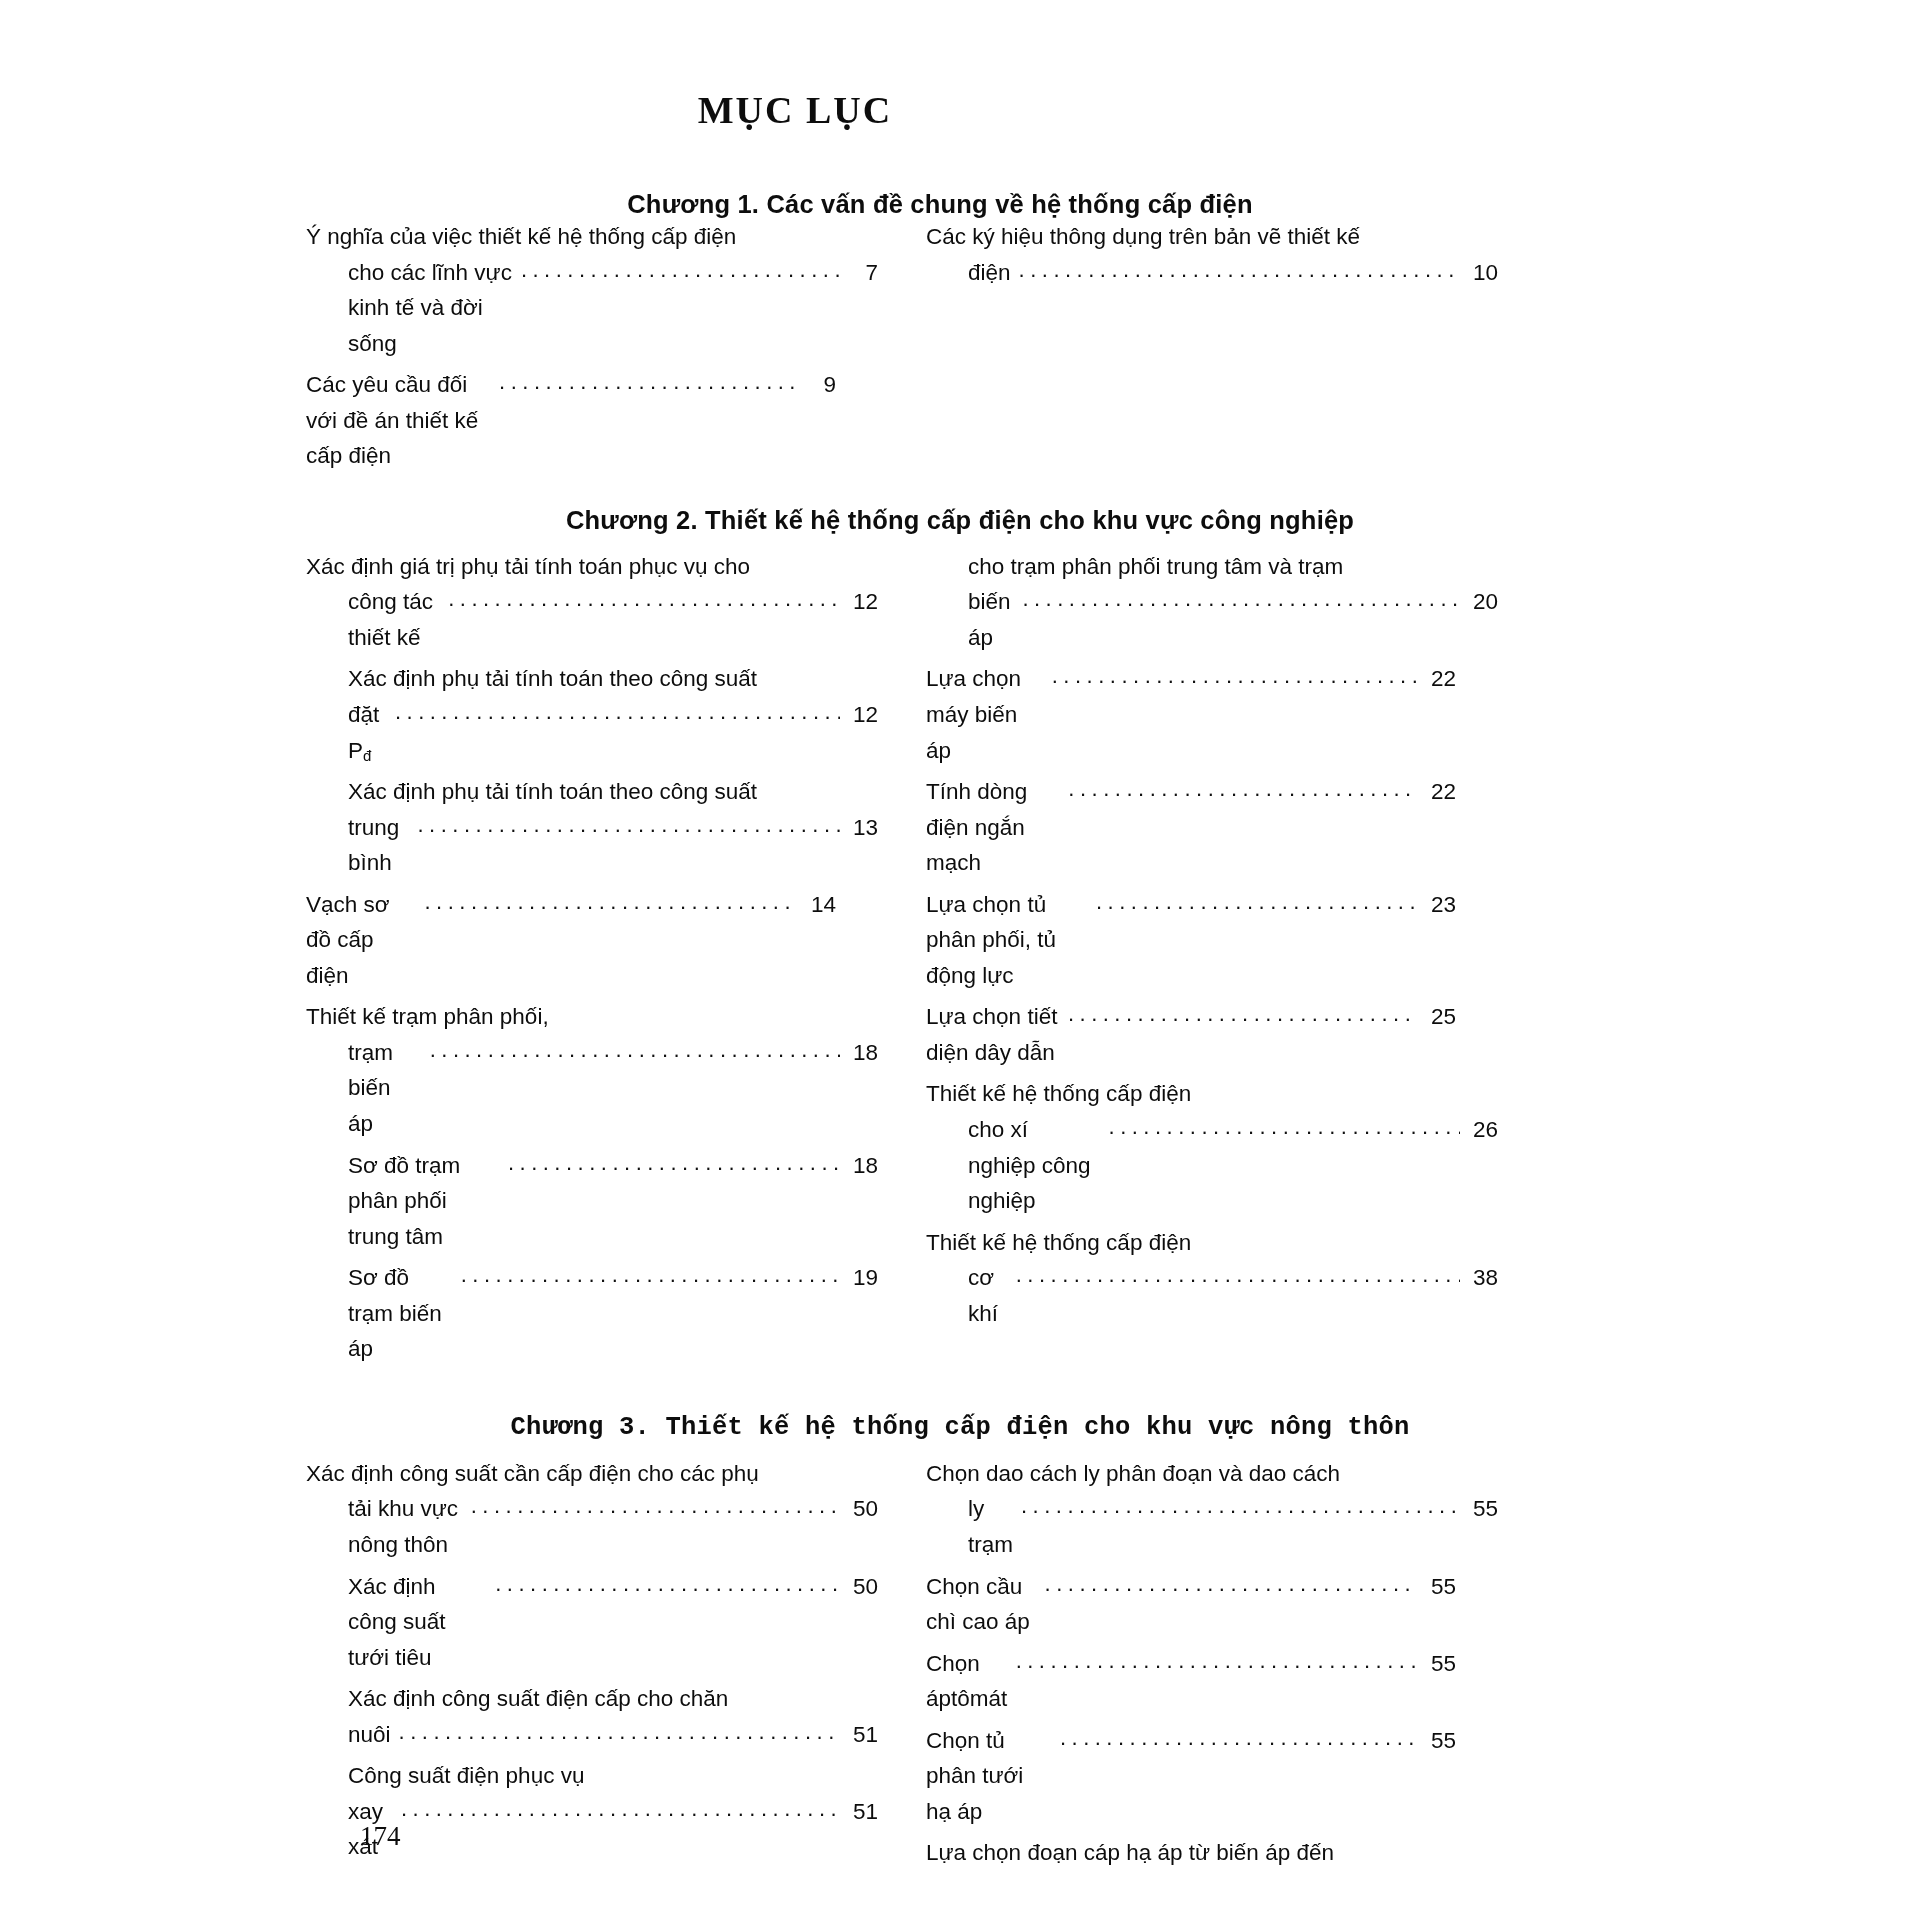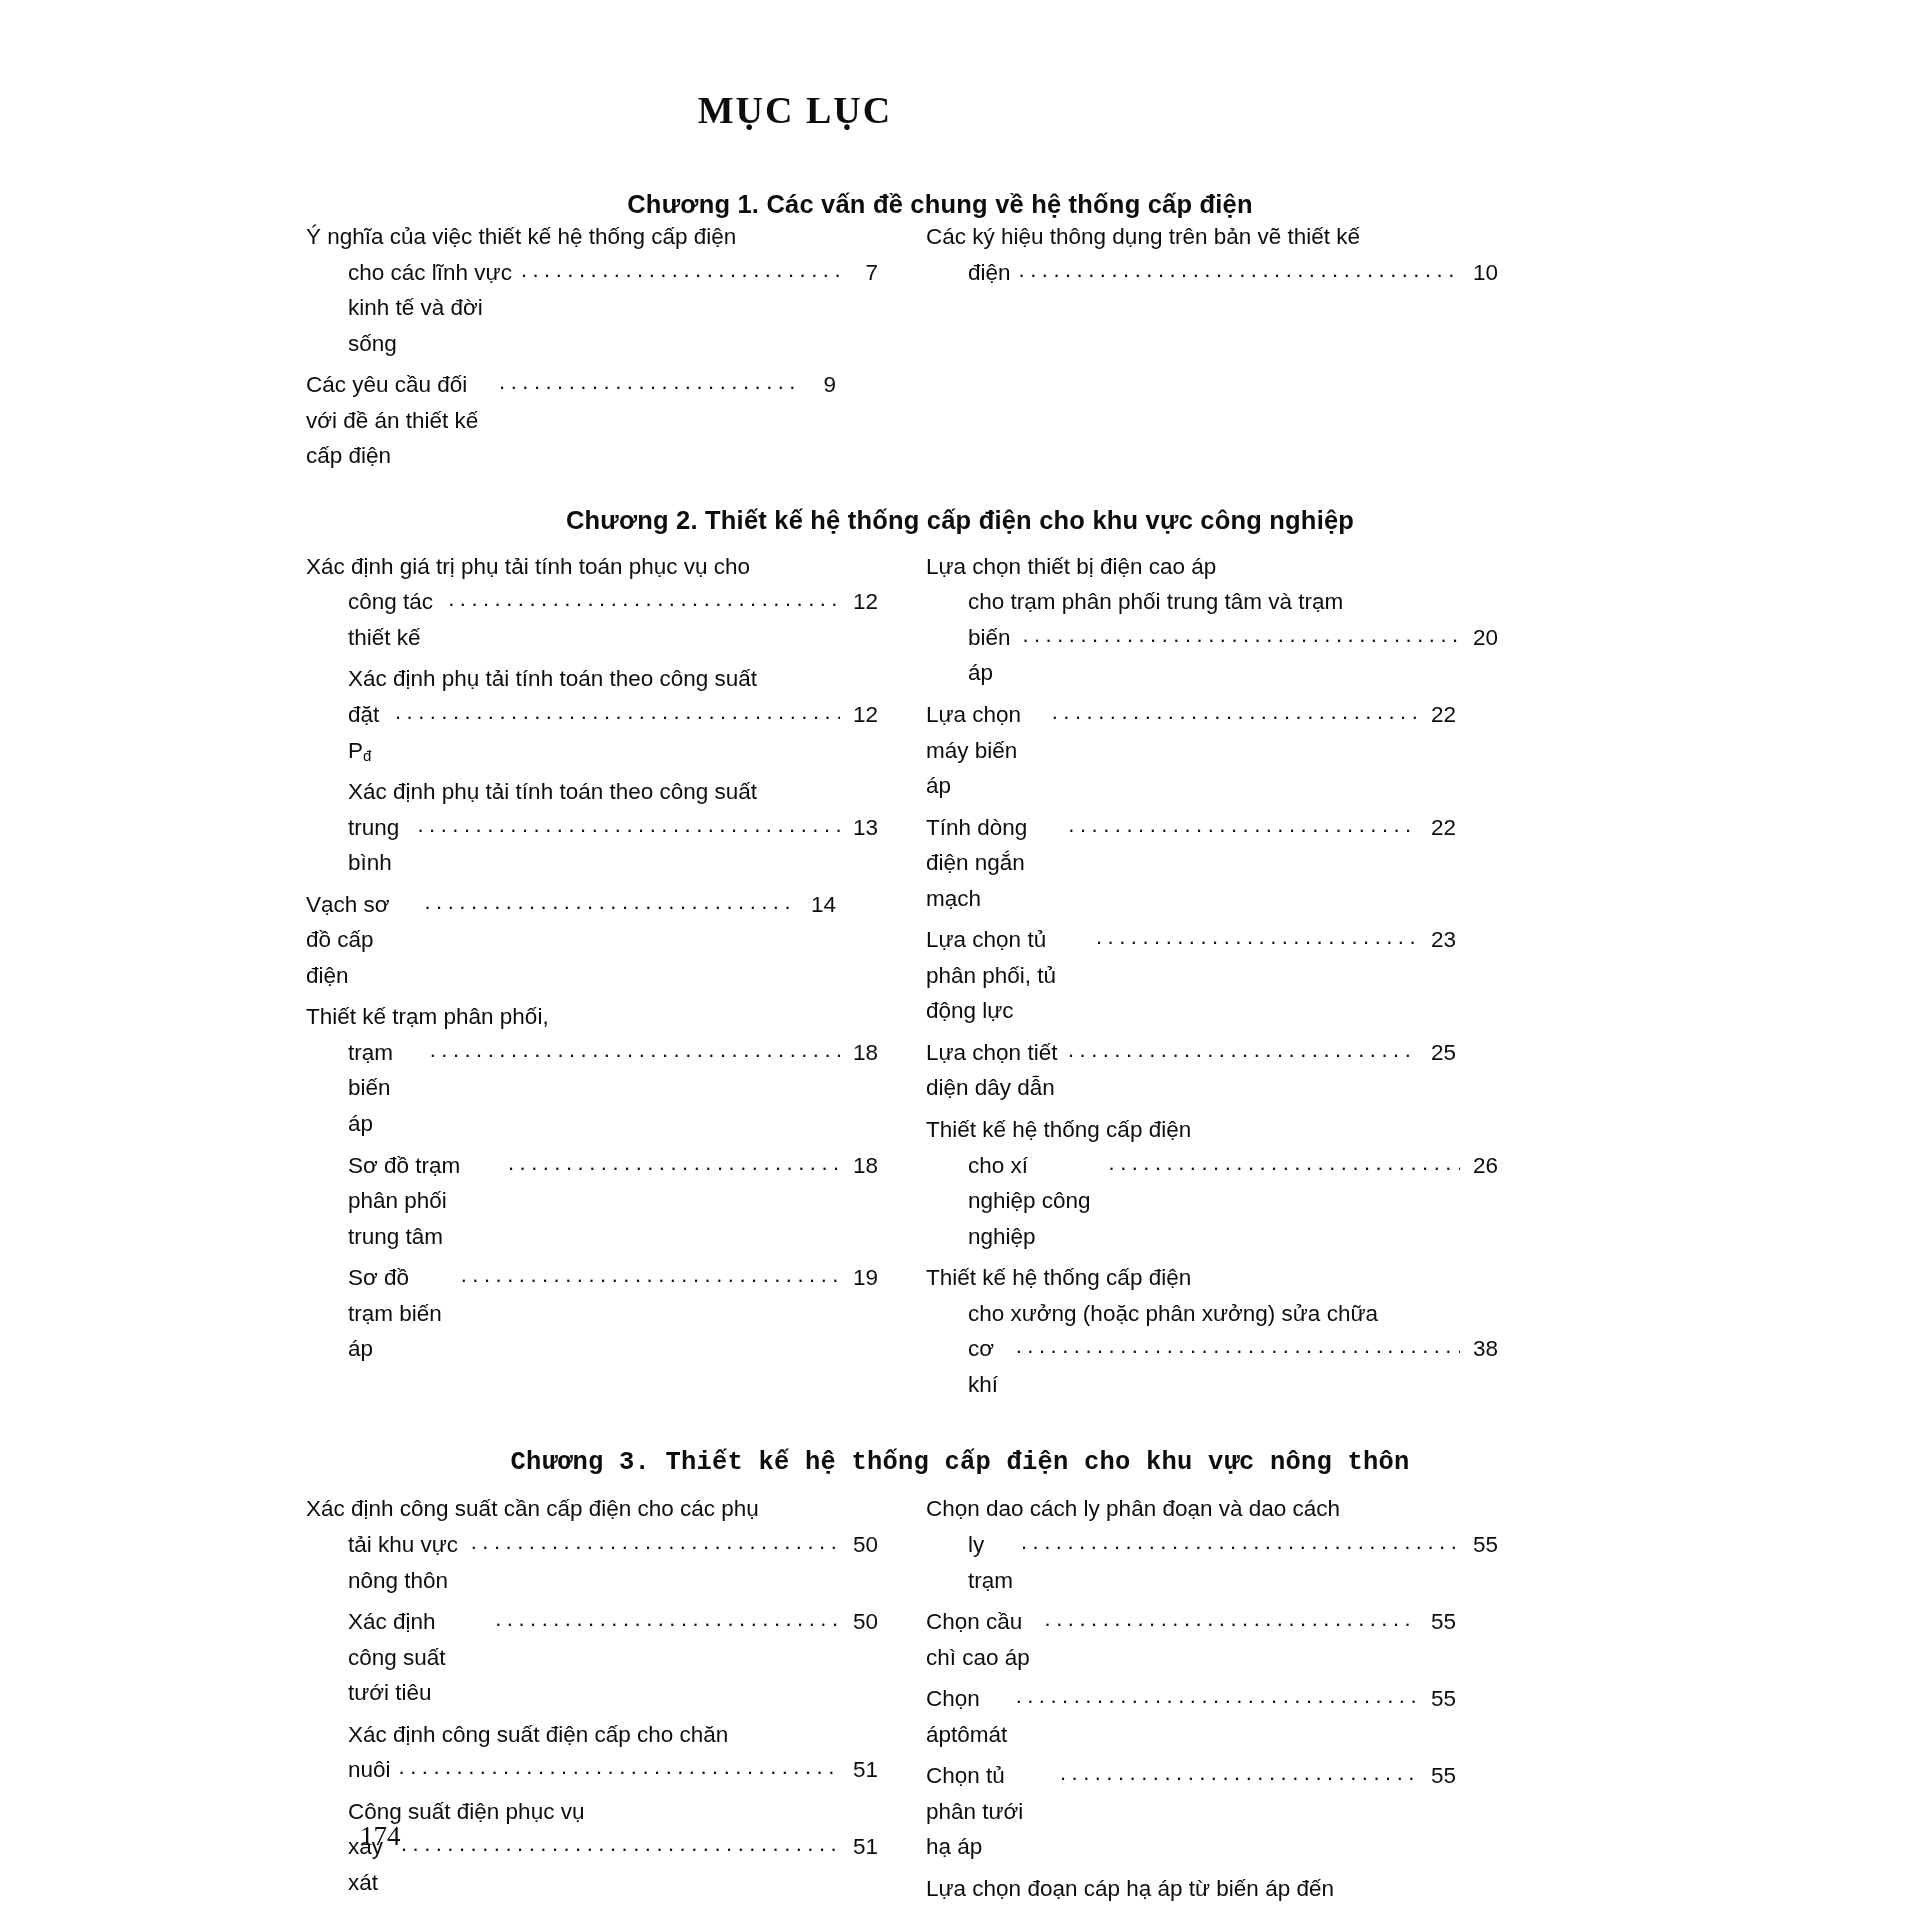--- a/index.html
+++ b/index.html
@@ -219,23 +219,20 @@
           <div class="entry">
             <div class="ln ind">
               <span class="txt">Sơ đồ trạm biến áp</span>
               <span class="dots">............................................................</span>
               <span class="pg">19</span>
             </div>
           </div>
         </div>
       <div class="col col-right" id="c2r">
           <div class="entry">
-            <div class="ln">
-              <span class="txt">Lựa chọn thiết bị điện cao áp</span>
-            </div>
             <div class="ln ind">
               <span class="txt">cho trạm phân phối trung tâm và trạm</span>
             </div>
             <div class="ln ind">
               <span class="txt">biến áp</span>
               <span class="dots">............................................................</span>
               <span class="pg">20</span>
             </div>
           </div>
           <div class="entry">
@@ -272,23 +269,20 @@
             </div>
             <div class="ln ind">
               <span class="txt">cho xí nghiệp công nghiệp</span>
               <span class="dots">............................................................</span>
               <span class="pg">26</span>
             </div>
           </div>
           <div class="entry">
             <div class="ln">
               <span class="txt">Thiết kế hệ thống cấp điện</span>
-            </div>
-            <div class="ln ind">
-              <span class="txt">cho xưởng (hoặc phân xưởng) sửa chữa</span>
             </div>
             <div class="ln ind">
               <span class="txt">cơ khí</span>
               <span class="dots">............................................................</span>
               <span class="pg">38</span>
             </div>
           </div>
         </div>
     </div>
 

